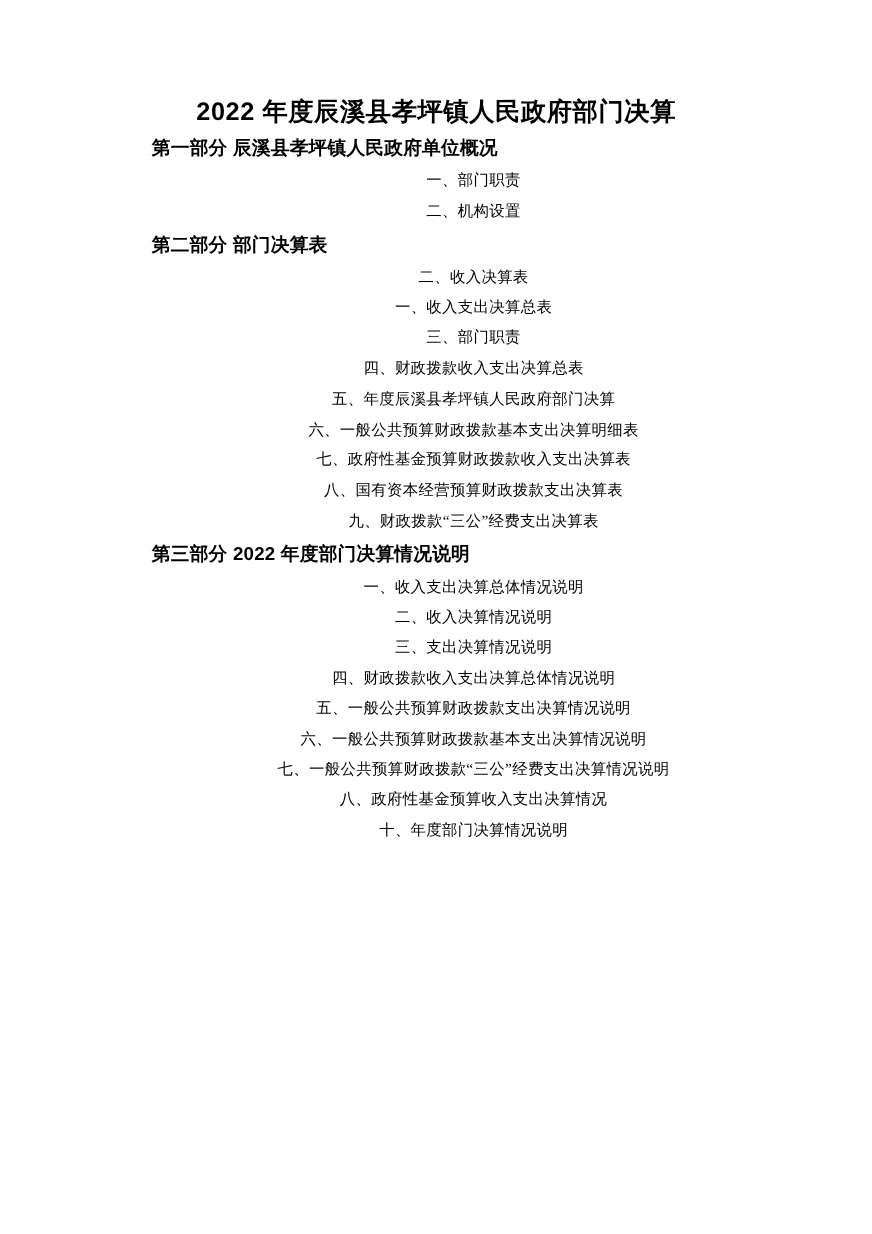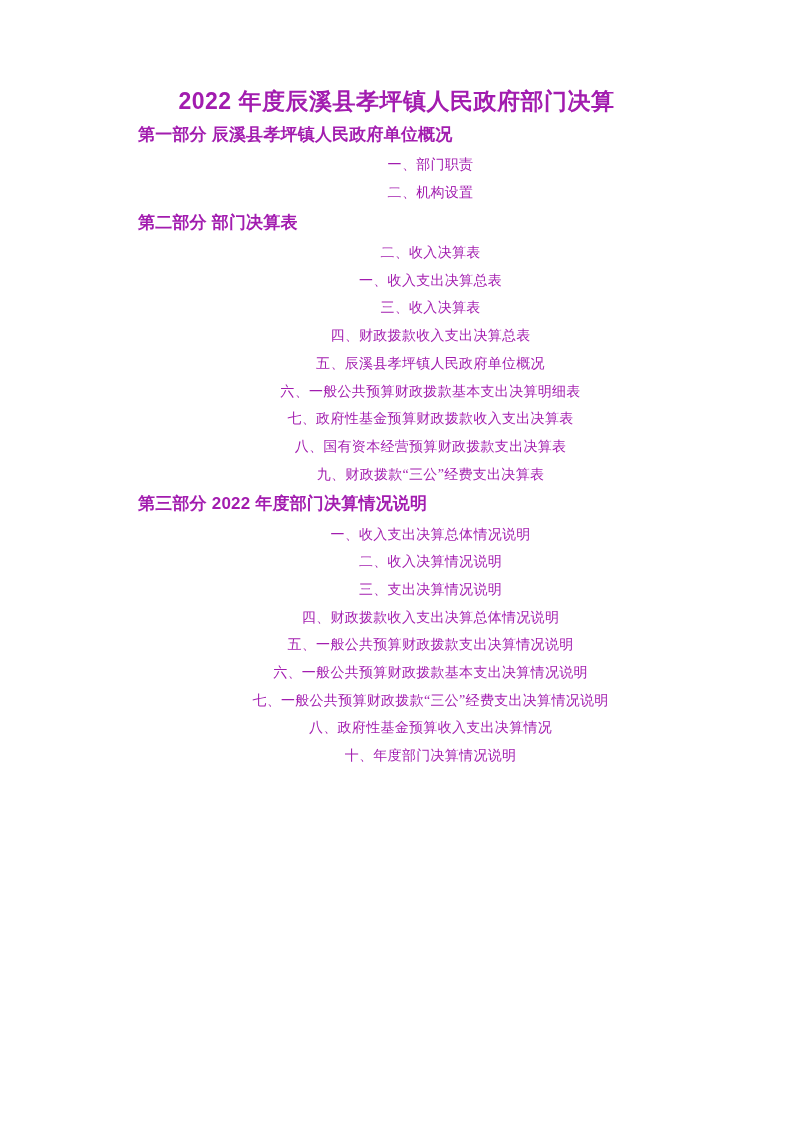--- a/index.html
+++ b/index.html
@@ -10,21 +10,21 @@
   .page {
     width: 793px;
     height: 1122px;
     background: #ffffff;
     margin: 0 auto;
     position: relative;
     box-sizing: border-box;
     padding: 0;
     overflow: hidden;
     font-family: "Liberation Serif", serif;
-    color: #a21caf;
+    color: #000000;
   }
   .content {
     padding: 86px 70px 0 70px;
   }
   .doc-title {
     text-align: center;
     font-family: "Liberation Sans", sans-serif;
     font-weight: bold;
     font-size: 23px;
     letter-spacing: 0.5px;
@@ -69,23 +69,23 @@
 
     <div class="toc">
 
       <div class="section-heading">第一部分 辰溪县孝坪镇人民政府单位概况</div>
       <div class="toc-item">一、部门职责</div>
       <div class="toc-item">二、机构设置</div>
 
       <div class="section-heading">第二部分 部门决算表</div>
       <div class="toc-item">二、收入决算表</div>
       <div class="toc-item">一、收入支出决算总表</div>
-      <div class="toc-item">三、收入决算表</div>
+      <div class="toc-item">三、部门职责</div>
       <div class="toc-item">四、财政拨款收入支出决算总表</div>
-      <div class="toc-item">五、辰溪县孝坪镇人民政府单位概况</div>
+      <div class="toc-item">五、年度辰溪县孝坪镇人民政府部门决算</div>
       <div class="toc-item">六、一般公共预算财政拨款基本支出决算明细表</div>
       <div class="toc-item">七、政府性基金预算财政拨款收入支出决算表</div>
       <div class="toc-item">八、国有资本经营预算财政拨款支出决算表</div>
       <div class="toc-item">九、财政拨款“三公”经费支出决算表</div>
 
       <div class="section-heading">第三部分 2022 年度部门决算情况说明</div>
       <div class="toc-item">一、收入支出决算总体情况说明</div>
       <div class="toc-item">二、收入决算情况说明</div>
       <div class="toc-item">三、支出决算情况说明</div>
       <div class="toc-item">四、财政拨款收入支出决算总体情况说明</div>

